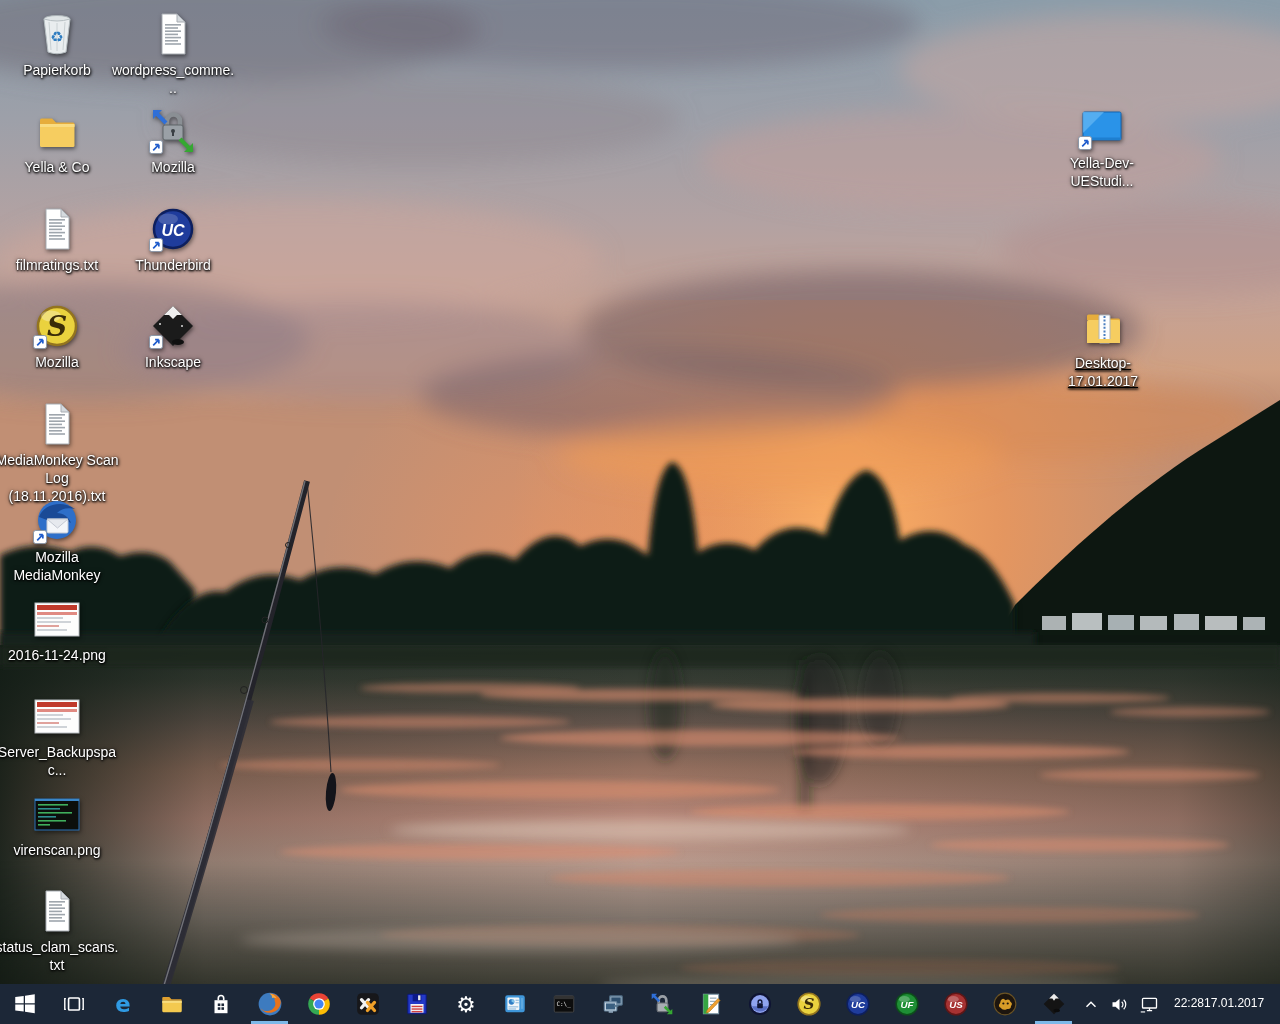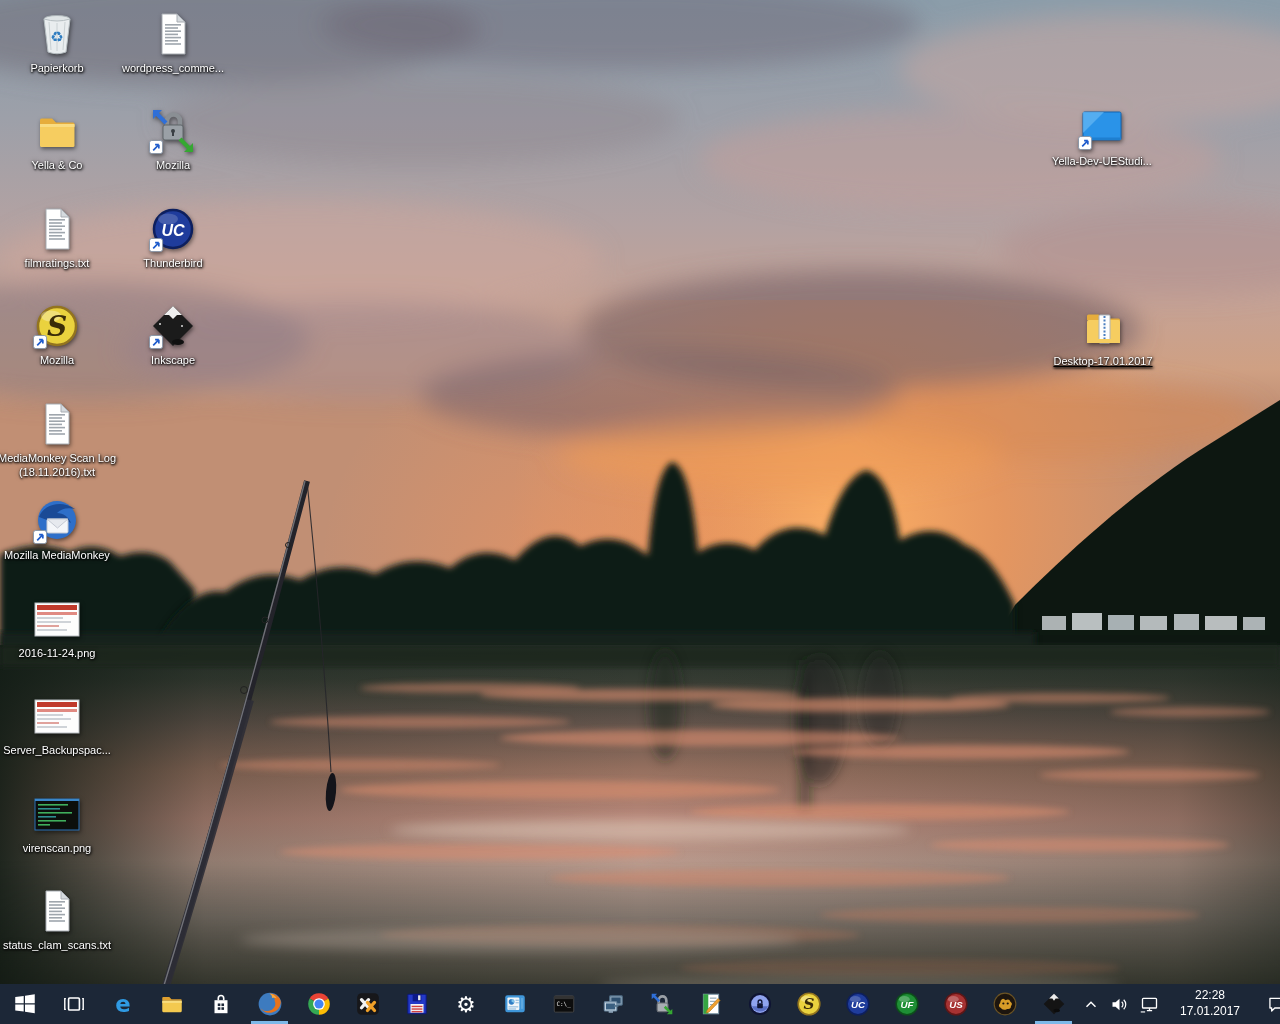--- a/index.html
+++ b/index.html
@@ -5,32 +5,32 @@
   html,body{margin:0;padding:0;background:#000;}
   .screen{position:relative;width:1280px;height:1024px;overflow:hidden;font-family:"Liberation Sans",sans-serif;}
   .desktop{position:absolute;inset:0;}
   .wallpaper{position:absolute;left:0;top:0;width:1280px;height:1024px;display:block;}
   
   .dicon{position:absolute;width:124px;transform:translateX(-50%);display:flex;flex-direction:column;align-items:center;gap:3px;cursor:default;}
   .dicon-art{position:relative;width:48px;height:48px;filter:drop-shadow(1px 2px 2px rgba(0,0,0,.5));}
   .dicon-art svg{width:100%;height:100%;display:block;}
   .badge{position:absolute;left:0;bottom:0;width:15px;height:15px;}
   .badge svg{width:100%;height:100%;display:block;}
-  .dicon-label{font-size:11px;line-height:1.3;color:#fff;text-align:center;max-width:124px;
+  .dicon-label{font-size:14px;line-height:1.3;color:#fff;text-align:center;max-width:124px;
     text-shadow:0 1px 2px #000,1px 1px 3px rgba(0,0,0,.95),0 0 4px rgba(0,0,0,.6);word-wrap:break-word;}
   
   .taskbar{position:absolute;left:0;right:0;bottom:0;height:40px;background:var(--bar,#1c2737);display:flex;align-items:stretch;z-index:5;}
   .tb-buttons{display:flex;align-items:stretch;}
   .tb-btn{position:relative;width:49px;display:flex;align-items:center;justify-content:center;}
   .tb-btn svg{width:26px;height:26px;display:block;}
   .tb-btn.running::after{content:"";position:absolute;left:6px;right:6px;bottom:0;height:3px;background:var(--indicator,#7db8e8);}
   .tray{margin-left:auto;display:flex;align-items:center;padding-right:4px;}
   .tray-btn{height:40px;display:flex;align-items:center;justify-content:center;}
   .tray-btn svg{display:block;}
-  .clock{display:flex;flex-direction:column;align-items:center;justify-content:center;color:#fff;
+  .clock{display:flex;flex-direction:row;align-items:center;justify-content:center;color:#fff;
     font-size:12px;line-height:1.3;padding:0 10px;min-width:72px;}
 </style>
 </head>
 <body>
 
 <div class="screen">
   <div class="desktop">
 
     <svg class="wallpaper" viewBox="0 0 1280 1024" preserveAspectRatio="none" xmlns="http://www.w3.org/2000/svg">
       <defs>

